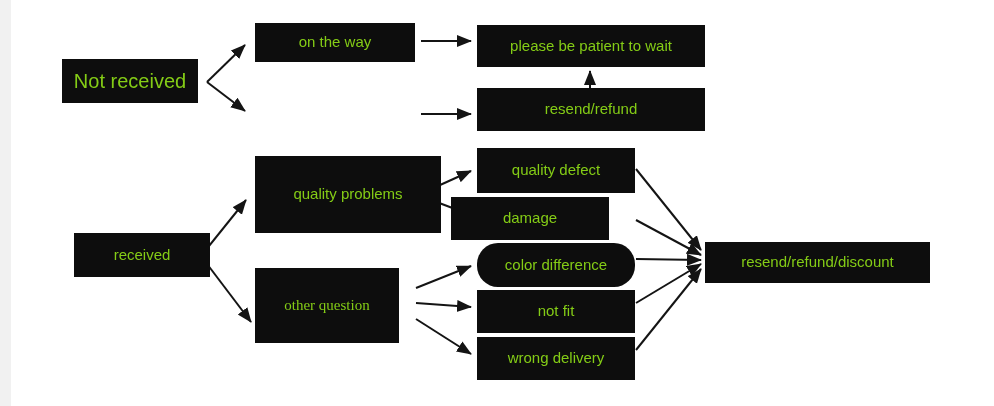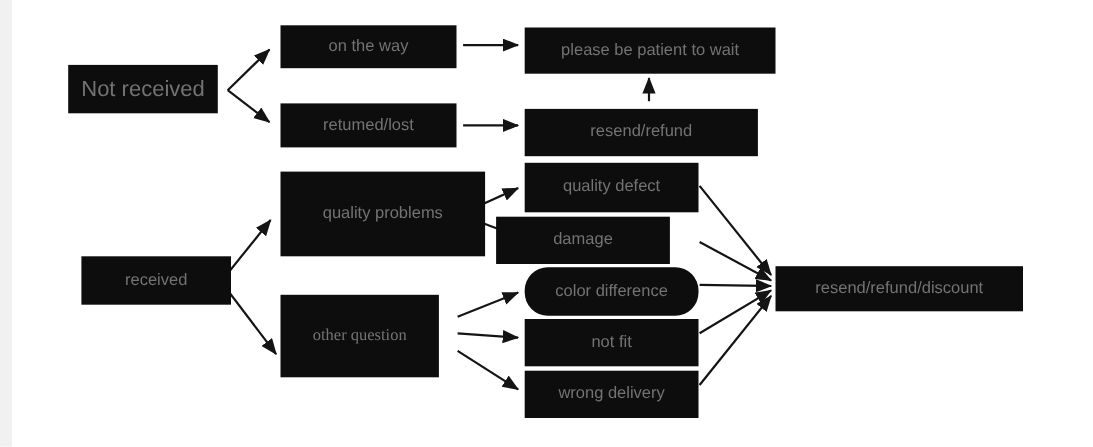--- a/index.html
+++ b/index.html
@@ -17,21 +17,21 @@
   }
   .left-strip {
     position: absolute;
     left: 0; top: 0;
     width: 11px; height: 406px;
     background: #f1f1f1;
   }
   .node {
     position: absolute;
     background: #0d0d0d;
-    color: #737373;
+    color: #84cc16;
     display: flex;
     align-items: center;
     justify-content: center;
     font-size: 15px;
     text-align: right;
     line-height: 1.1;
   }
   .node.cap { font-size: 20px; }
   svg.arrows {
     position: absolute;
@@ -70,23 +70,22 @@
     <line x1="416" y1="319" x2="471" y2="354" marker-end="url(#ah)"></line>
     <line x1="636" y1="169" x2="701" y2="250" marker-end="url(#ah)"></line>
     <line x1="636" y1="220" x2="701" y2="255" marker-end="url(#ah)"></line>
     <line x1="636" y1="259" x2="701" y2="260" marker-end="url(#ah)"></line>
     <line x1="636" y1="303" x2="701" y2="264" marker-end="url(#ah)"></line>
     <line x1="636" y1="350" x2="701" y2="269" marker-end="url(#ah)"></line>
   </svg>
 
   <div class="node cap" style="left:62px;  top:59px;  width:136px; height:44px;">Not received</div>
   <div class="node" style="left:255px; top:23px;  width:160px; height:39px;">on the way</div>
-  <div class="node" style="left:255px; top:94px;  width:160px; height:40px;">retumed/lost</div>
   <div class="node" style="left:477px; top:25px;  width:228px; height:42px;">please be patient to wait</div>
-  <div class="node" style="left:477px; top:99px;  width:212px; height:43px;">resend/refund</div>
+  <div class="node" style="left:477px; top:88px;  width:228px; height:43px;">resend/refund</div>
 
   <div class="node" style="left:62px;  top:233px; width:136px; height:44px;margin-left:12px;">received</div>
   <div class="node" style="left:255px; top:156px; width:186px; height:77px;">quality problems</div>
   <div class="node" style="left:255px; top:268px; width:144px; height:75px;font-family:Liberation Serif, serif;">other question</div>
 
   <div class="node" style="left:477px; top:148px; width:158px; height:45px;">quality defect</div>
   <div class="node" style="left:451px; top:197px; width:158px; height:43px;">damage</div>
   <div class="node" style="left:477px; top:243px; width:158px; height:44px;border-radius:21px;">color difference</div>
   <div class="node" style="left:477px; top:290px; width:158px; height:43px;">not fit</div>
   <div class="node" style="left:477px; top:337px; width:158px; height:43px;">wrong delivery</div>

